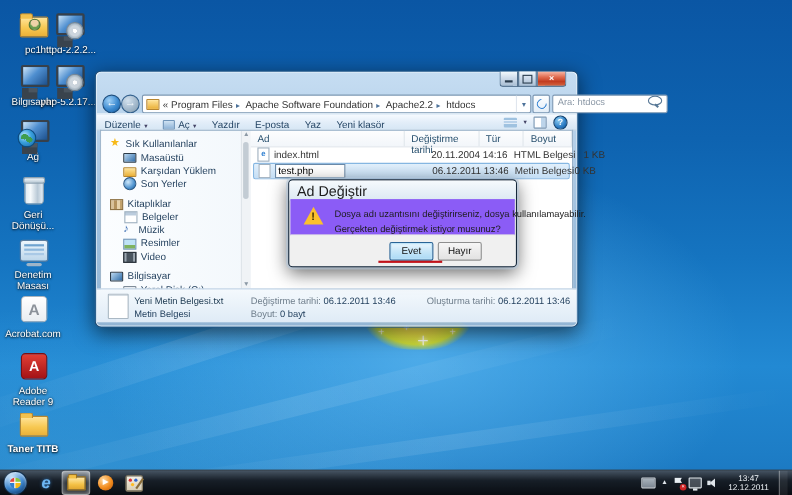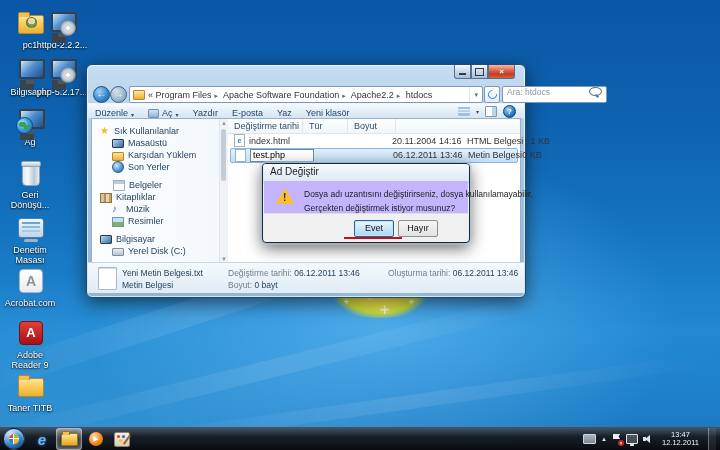--- a/index.html
+++ b/index.html
@@ -143,22 +143,22 @@
   .details .page{position:absolute;left:10px;top:4px;width:17px;height:21px;background:#fff;border:1px solid #aab8c4;border-radius:1px;
     box-shadow:inset 0 5px 0 -4px #d5dde4,inset 0 9px 0 -8px #d5dde4,inset 0 13px 0 -12px #d5dde4;}
   .details .grey{color:#6f7e8c;}
   .dline{position:absolute;white-space:nowrap;}
 
   
   #dlg{position:absolute;left:262px;top:163px;width:206px;height:78px;background:#f0f0f0;
     border:1px solid #16293c;border-radius:4px;
     box-shadow:0 0 0 2px rgba(180,200,220,.55),0 5px 16px rgba(0,0,0,.6);}
   #dlg .dtitle{height:16px;border-radius:3px 3px 0 0;background:linear-gradient(180deg,#f6fafd,#dce8f3);
-    font-size:10px;color:#1c1c1c;padding:2px 0 0 7px;border-bottom:1px solid #c9d6e2;}
-  #dlg .dbody{position:absolute;left:1px;right:1px;top:17px;bottom:28px;background:#c4b5fd;}
+    font-size:13px;color:#1c1c1c;padding:2px 0 0 7px;border-bottom:1px solid #c9d6e2;}
+  #dlg .dbody{position:absolute;left:1px;right:1px;top:17px;bottom:28px;background:#8b5cf6;}
   .warn{position:absolute;left:12px;top:7px;width:0;height:0;border-left:9px solid transparent;border-right:9px solid transparent;border-bottom:16px solid #fbc02d;}
   .warn::before{content:"";position:absolute;left:-10px;top:-1px;border-left:10px solid transparent;border-right:10px solid transparent;border-bottom:18px solid #e8a000;z-index:-1;}
   .warn::after{content:"!";position:absolute;left:-2px;top:4px;font-size:10px;font-weight:bold;color:#3a2c00;}
   #dlg .dtext{position:absolute;left:40px;font-size:8.5px;color:#1c1c1c;white-space:nowrap;}
   #dlg .dbtns{position:absolute;left:1px;right:1px;bottom:1px;height:27px;background:#f0f0f0;border-top:1px solid #dfdfdf;border-radius:0 0 3px 3px;}
   .btn{position:absolute;top:6px;height:15px;font-size:9px;color:#111;text-align:center;line-height:14px;border-radius:2px;}
   .btn.yes{left:90px;width:38px;border:1px solid #2a6496;
     background:linear-gradient(180deg,#ecf7fe,#c7e6f8 50%,#a9d9f5);box-shadow:inset 0 0 0 1px #bfe4f8;}
   .btn.no{left:134px;width:38px;border:1px solid #8e8f8f;background:linear-gradient(180deg,#f6f6f6,#e2e2e2);}
   #annot{position:absolute;left:80px;top:22.5px;width:58px;height:2.5px;background:#c1121a;}
@@ -268,21 +268,21 @@
         <div class="whitebox">A</div>
       </div>
       <div class="lbl">Acrobat.com</div>
     </div>
     <div class="dicon" style="left: 1px; top: 318px;">
       <div class="art">
         <div class="redbox">A</div>
       </div>
       <div class="lbl">Adobe Reader 9</div>
     </div>
-    <div class="dicon" style="left: 1px; top: 371px;">
+    <div class="dicon" style="left: 1px; top: 371px; font-weight: bold;">
       <div class="art">
         <div class="folder"></div>
       </div>
       <div class="lbl">Taner TITB</div>
     </div>
   </div>
 
 <div id="win">
   <div class="capbtns">
     <div class="capbtn min">
@@ -357,35 +357,39 @@
             <div class="nitem child">
               <span class="nico fold"></span>
               <span>Karşıdan Yüklem</span>
             </div>
             <div class="nitem child">
               <span class="nico clockish"></span>
               <span>Son Yerler</span>
             </div>
           </div>
           <div class="ngroup">
-            <div class="nitem child">
-              <span class="nico doc"></span>
-              <span>Belgeler</span>
-            </div>
             <div class="nitem">
               <span class="nico lib"></span>
               <span>Kitaplıklar</span>
             </div>
             <div class="nitem child">
+              <span class="nico doc"></span>
+              <span>Belgeler</span>
+            </div>
+            <div class="nitem child">
               <span class="nico note">♪</span>
               <span>Müzik</span>
             </div>
             <div class="nitem child">
               <span class="nico pic"></span>
               <span>Resimler</span>
+            </div>
+            <div class="nitem child">
+              <span class="nico film"></span>
+              <span>Video</span>
             </div>
           </div>
           <div class="ngroup">
             <div class="nitem">
               <span class="nico mon"></span>
               <span>Bilgisayar</span>
             </div>
             <div class="nitem child">
               <span class="nico drive"></span>
               <span>Yerel Disk (C:)</span>
@@ -393,20 +397,21 @@
           </div>
         </div>
       <div class="navscroll">
         <span class="arr" style="top:0;">▲</span>
         <div class="thumb"></div>
         <span class="arr" style="bottom:0;">▼</span>
       </div>
     </div>
     <div class="filelist">
       <div class="fhead" id="fhead">
+          <div class="fcol" style="width: 156px;">Ad</div>
           <div class="fcol" style="width: 75px;">Değiştirme tarihi</div>
           <div class="fcol" style="width: 45px;">Tür</div>
           <div class="fcol" style="width: 48px;">Boyut</div>
         </div>
       <div id="frows">
           <div class="frow" style="top: 15px;">
             <span class="fico">e</span>
             <span class="cell" style="padding-left:4px;">index.html</span>
             <span class="cell" style="position:absolute;left:156px;">20.11.2004 14:16</span>
             <span class="cell" style="position:absolute;left:231px;">HTML Belgesi</span>

